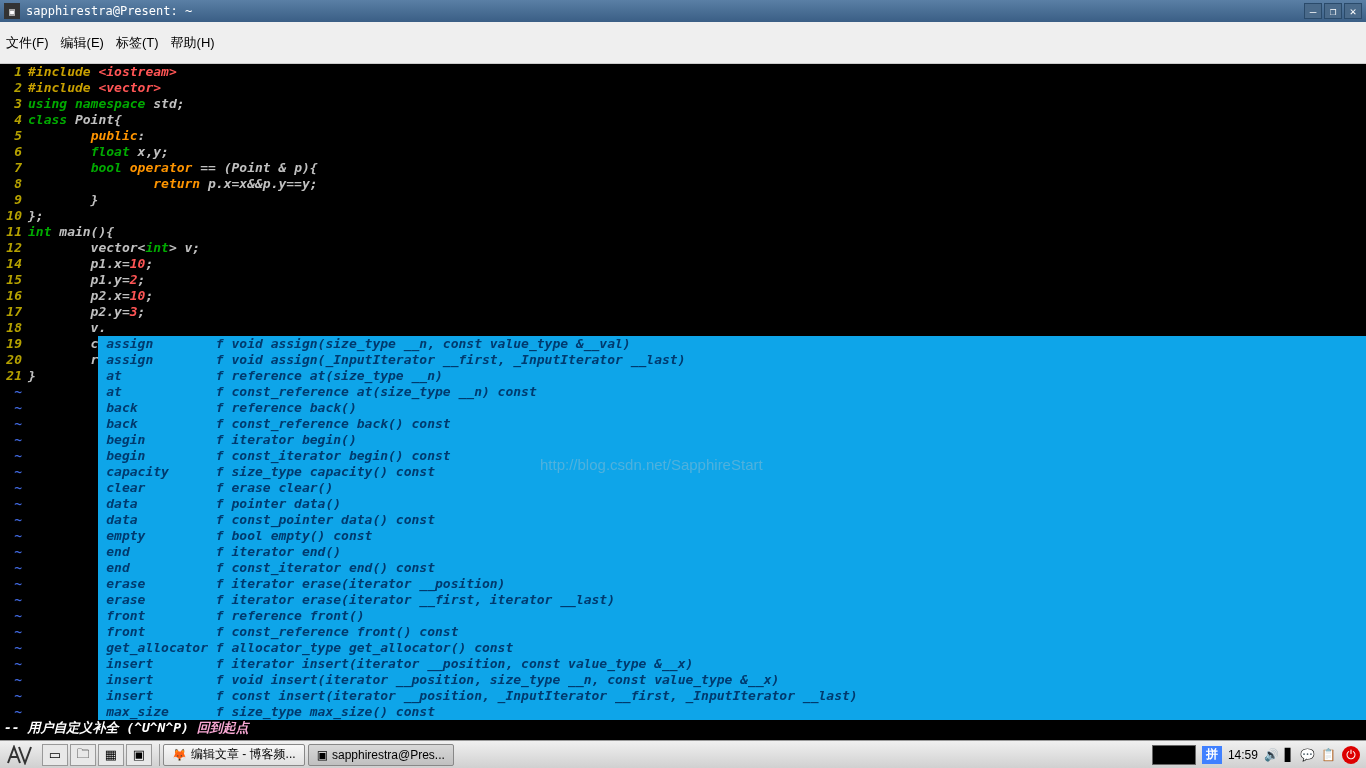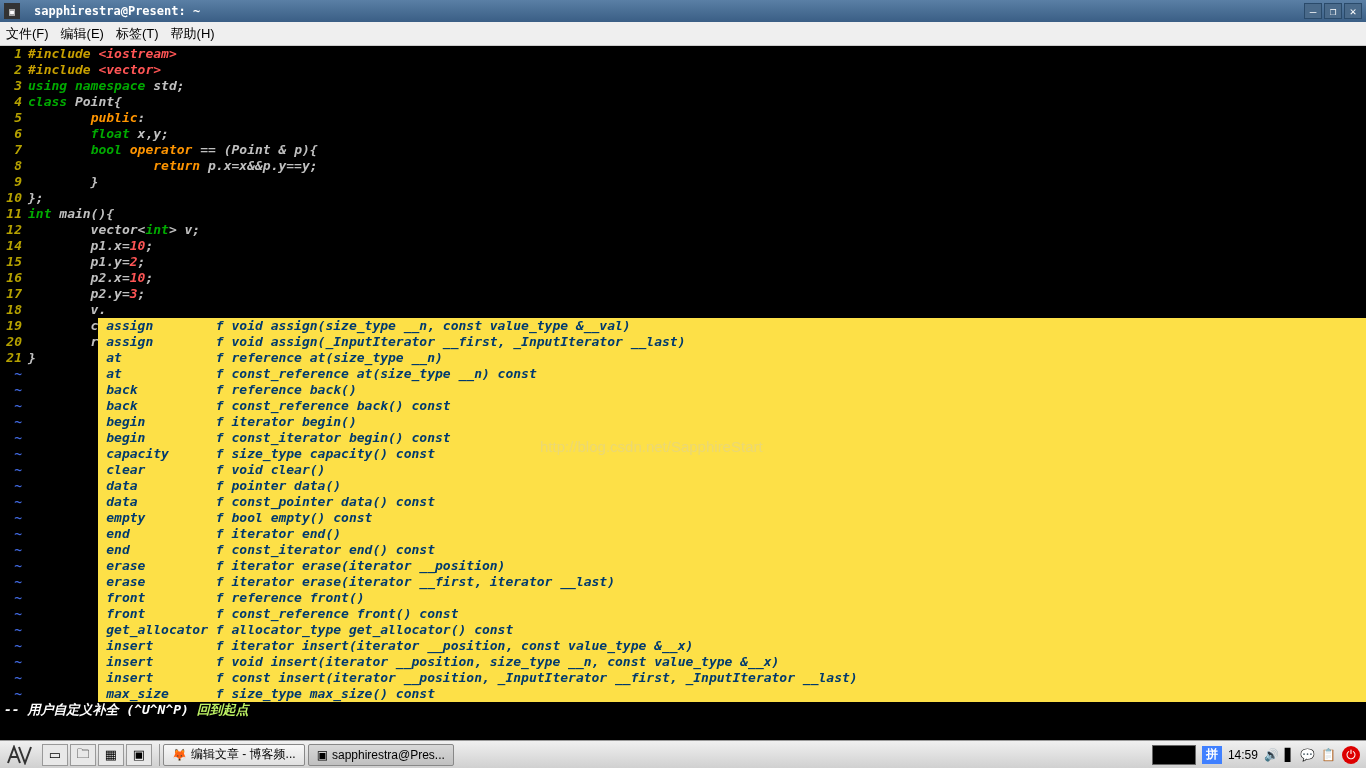--- a/index.html
+++ b/index.html
@@ -20,33 +20,33 @@
   padding: 0 4px;
   color: #fff;
 }
 .titlebar-icon {
   width: 16px; height: 16px;
   background: #333;
   margin-right: 6px;
   display: flex; align-items: center; justify-content: center;
   font-size: 10px;
 }
-.titlebar-title { font-weight: bold; font-size: 12px; margin-left: 8px; }
+.titlebar-title { font-weight: normal; font-size: 12px; }
 .titlebar-controls { margin-left: auto; display: flex; gap: 2px; }
 .titlebar-btn {
   width: 18px; height: 16px;
   background: #4a6a8a;
   border: 1px solid #2a4a6a;
   color: #fff;
   font-size: 11px;
   display: flex; align-items: center; justify-content: center;
   cursor: pointer;
 }
 .menubar {
-  height: 24px;
+  height: 42px;
   background: #efefef;
   display: flex;
   align-items: center;
   padding: 0 6px;
   gap: 12px;
   font-size: 13px;
   font-family: sans-serif;
   border-bottom: 1px solid #ccc;
 }
 .menubar span { cursor: pointer; }
@@ -80,36 +80,36 @@
 .k-number { color: #ff5555; }
 .k-special { color: #ff9500; }
 .popup-line {
   background: #b000b0;
   display: flex;
   white-space: pre;
 }
 .popup-line .gutter { background: #000; }
 .popup-prefix { color: #c0c0c0; background: #000; flex-shrink: 0; }
 .popup-content {
-  background: #fde047;
+  background: #0ea5e9;
   color: #003a6e;
   flex: 1;
   font-weight: bold;
   font-style: italic;
 }
 .statusline {
   background: #000;
   color: #fff;
   font-style: italic;
   font-weight: bold;
   padding-left: 4px;
   white-space: pre;
   height: 16px;
 }
-.status-red { color: #bef264; }
+.status-red { color: #f9a8d4; }
 .watermark {
   position: absolute;
   top: 393px;
   left: 540px;
   color: rgba(200,200,200,0.35);
   font-size: 15px;
   font-family: sans-serif;
   pointer-events: none;
   font-style: normal;
   font-weight: normal;
@@ -231,21 +231,21 @@
   <div id="popup">
       <div class="popup-line"><div class="gutter">19</div><div class="popup-prefix">        c</div><div class="popup-content"> assign        f void assign(size_type __n, const value_type &amp;__val)</div></div>
       <div class="popup-line"><div class="gutter">20</div><div class="popup-prefix">        r</div><div class="popup-content"> assign        f void assign(_InputIterator __first, _InputIterator __last)</div></div>
       <div class="popup-line"><div class="gutter">21</div><div class="popup-prefix">}        </div><div class="popup-content"> at            f reference at(size_type __n)</div></div>
       <div class="popup-line"><div class="gutter gutter-tilde">~</div><div class="popup-prefix">         </div><div class="popup-content"> at            f const_reference at(size_type __n) const</div></div>
       <div class="popup-line"><div class="gutter gutter-tilde">~</div><div class="popup-prefix">         </div><div class="popup-content"> back          f reference back()</div></div>
       <div class="popup-line"><div class="gutter gutter-tilde">~</div><div class="popup-prefix">         </div><div class="popup-content"> back          f const_reference back() const</div></div>
       <div class="popup-line"><div class="gutter gutter-tilde">~</div><div class="popup-prefix">         </div><div class="popup-content"> begin         f iterator begin()</div></div>
       <div class="popup-line"><div class="gutter gutter-tilde">~</div><div class="popup-prefix">         </div><div class="popup-content"> begin         f const_iterator begin() const</div></div>
       <div class="popup-line"><div class="gutter gutter-tilde">~</div><div class="popup-prefix">         </div><div class="popup-content"> capacity      f size_type capacity() const</div></div>
-      <div class="popup-line"><div class="gutter gutter-tilde">~</div><div class="popup-prefix">         </div><div class="popup-content"> clear         f void clear()</div></div>
+      <div class="popup-line"><div class="gutter gutter-tilde">~</div><div class="popup-prefix">         </div><div class="popup-content"> clear         f erase clear()</div></div>
       <div class="popup-line"><div class="gutter gutter-tilde">~</div><div class="popup-prefix">         </div><div class="popup-content"> data          f pointer data()</div></div>
       <div class="popup-line"><div class="gutter gutter-tilde">~</div><div class="popup-prefix">         </div><div class="popup-content"> data          f const_pointer data() const</div></div>
       <div class="popup-line"><div class="gutter gutter-tilde">~</div><div class="popup-prefix">         </div><div class="popup-content"> empty         f bool empty() const</div></div>
       <div class="popup-line"><div class="gutter gutter-tilde">~</div><div class="popup-prefix">         </div><div class="popup-content"> end           f iterator end()</div></div>
       <div class="popup-line"><div class="gutter gutter-tilde">~</div><div class="popup-prefix">         </div><div class="popup-content"> end           f const_iterator end() const</div></div>
       <div class="popup-line"><div class="gutter gutter-tilde">~</div><div class="popup-prefix">         </div><div class="popup-content"> erase         f iterator erase(iterator __position)</div></div>
       <div class="popup-line"><div class="gutter gutter-tilde">~</div><div class="popup-prefix">         </div><div class="popup-content"> erase         f iterator erase(iterator __first, iterator __last)</div></div>
       <div class="popup-line"><div class="gutter gutter-tilde">~</div><div class="popup-prefix">         </div><div class="popup-content"> front         f reference front()</div></div>
       <div class="popup-line"><div class="gutter gutter-tilde">~</div><div class="popup-prefix">         </div><div class="popup-content"> front         f const_reference front() const</div></div>
       <div class="popup-line"><div class="gutter gutter-tilde">~</div><div class="popup-prefix">         </div><div class="popup-content"> get_allocator f allocator_type get_allocator() const</div></div>

